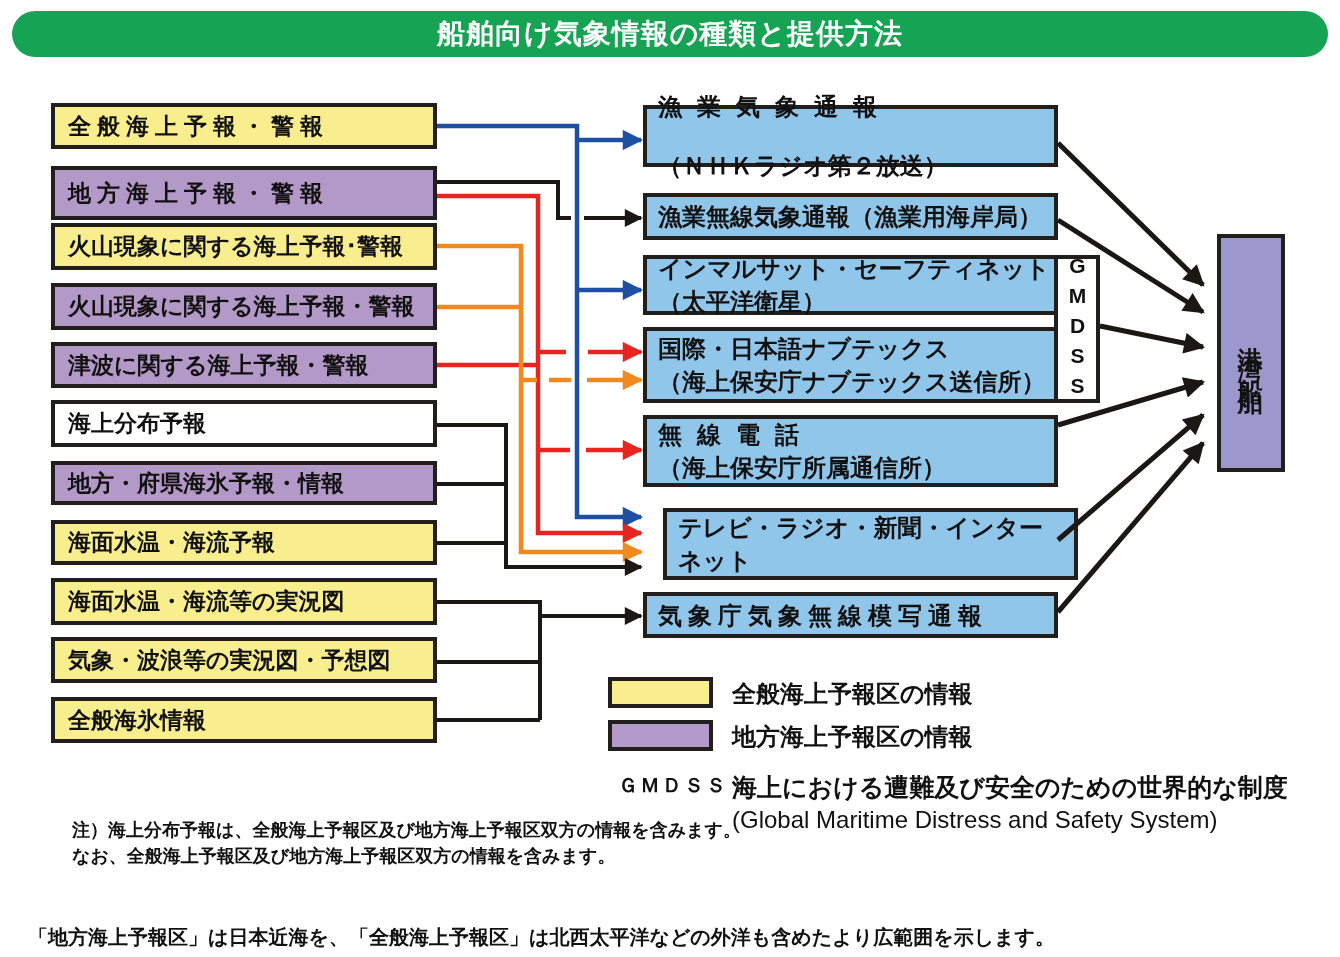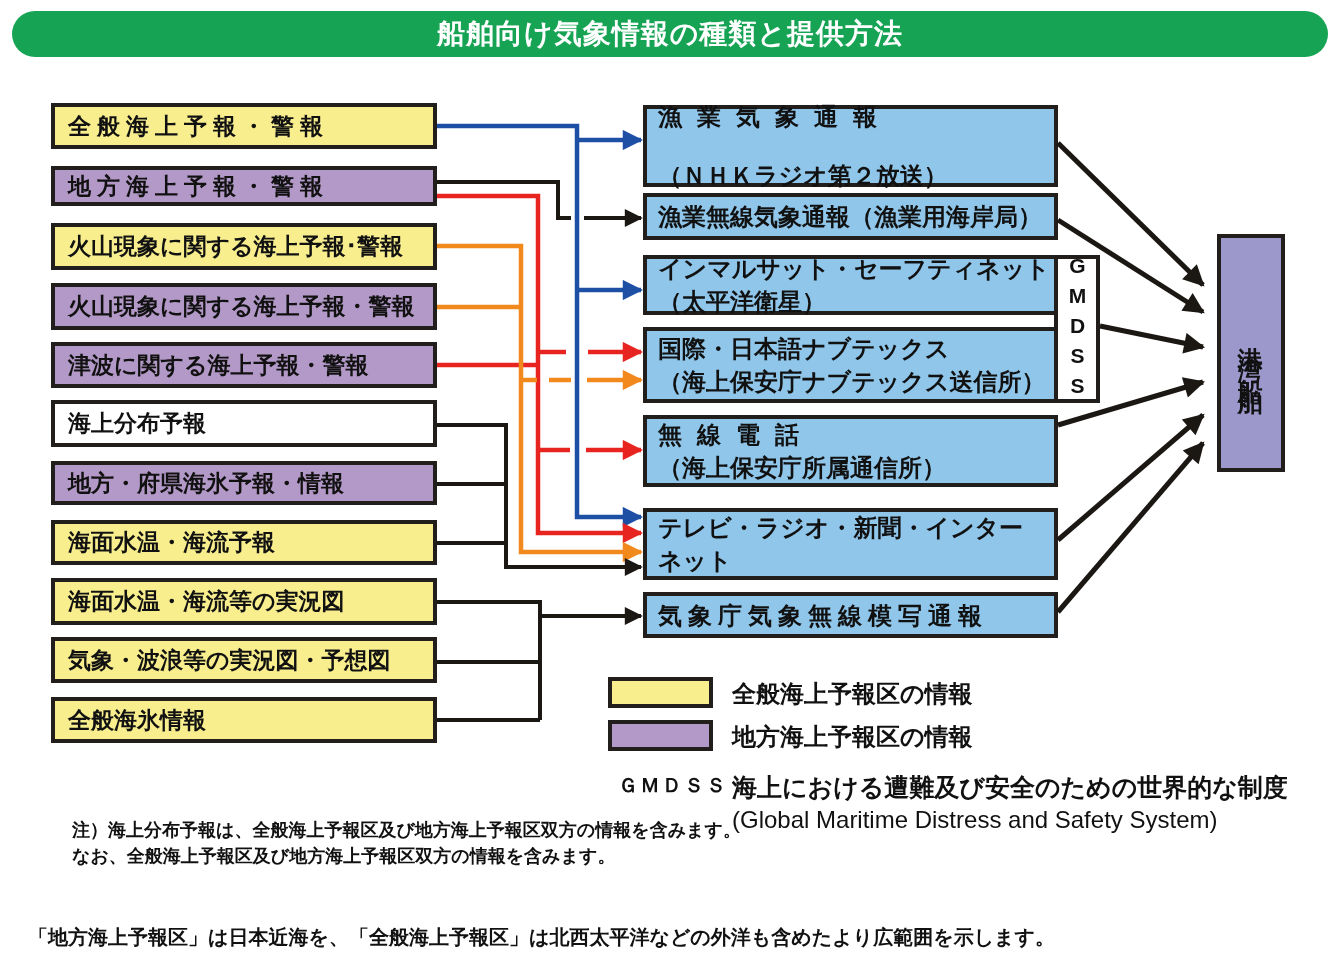--- a/index.html
+++ b/index.html
@@ -47,21 +47,21 @@
 
 <div id="page">
 
   <div id="titlebar">
     <span class="t">船舶向け気象情報の種類と提供方法</span>
   </div>
 
   <div class="box src yellow" style="top:103px;height:46px;">
     <div class="ln ls-mid">全般海上予報・警報</div>
   </div>
-  <div class="box src purple" style="top:166px;height:40px;">
+  <div class="box src purple" style="top:166px;height:54px;">
     <div class="ln ls-mid">地方海上予報・警報</div>
   </div>
   <div class="box src yellow" style="top:223px;height:47px;">
     <div class="ln">火山現象に関する海上予報･警報</div>
   </div>
   <div class="box src purple" style="top:283px;height:47px;">
     <div class="ln">火山現象に関する海上予報・警報</div>
   </div>
   <div class="box src purple" style="top:342px;height:46px;">
     <div class="ln">津波に関する海上予報・警報</div>
@@ -78,40 +78,40 @@
   <div class="box src yellow" style="top:578px;height:47px;">
     <div class="ln">海面水温・海流等の実況図</div>
   </div>
   <div class="box src yellow" style="top:637px;height:46px;">
     <div class="ln">気象・波浪等の実況図・予想図</div>
   </div>
   <div class="box src yellow" style="top:697px;height:46px;">
     <div class="ln">全般海氷情報</div>
   </div>
 
-  <div class="box chan blue" style="top:105px;height:82px;gap:26px;">
+  <div class="box chan blue" style="top:105px;height:62px;gap:26px;">
     <div class="ln ls-wide">漁業気象通報</div>
     <div class="ln">（ＮＨＫラジオ第２放送）</div>
   </div>
   <div class="box chan blue" style="top:193px;height:47px;">
     <div class="ln">漁業無線気象通報（漁業用海岸局）</div>
   </div>
   <div class="box chan blue" style="top:255px;height:60px;">
     <div class="ln">インマルサット・セーフティネット</div>
     <div class="ln">（太平洋衛星）</div>
   </div>
   <div class="box chan blue" style="top:327px;height:76px;">
     <div class="ln">国際・日本語ナブテックス</div>
     <div class="ln">（海上保安庁ナブテックス送信所）</div>
   </div>
   <div class="box chan blue" style="top:415px;height:72px;">
     <div class="ln ls-wide">無線電話</div>
     <div class="ln">（海上保安庁所属通信所）</div>
   </div>
-  <div class="box chan blue" style="top:508px;height:72px;">
+  <div class="box chan blue" style="top:508px;height:72px;margin-left:20px;">
     <div class="ln">テレビ・ラジオ・新聞・インター</div>
     <div class="ln">ネット</div>
   </div>
   <div class="box chan blue" style="top:592px;height:46px;">
     <div class="ln ls-mid">気象庁気象無線模写通報</div>
   </div>
 
   <div class="box" id="gmdss-box">
     <div class="v">GMDSS</div>
   </div>

